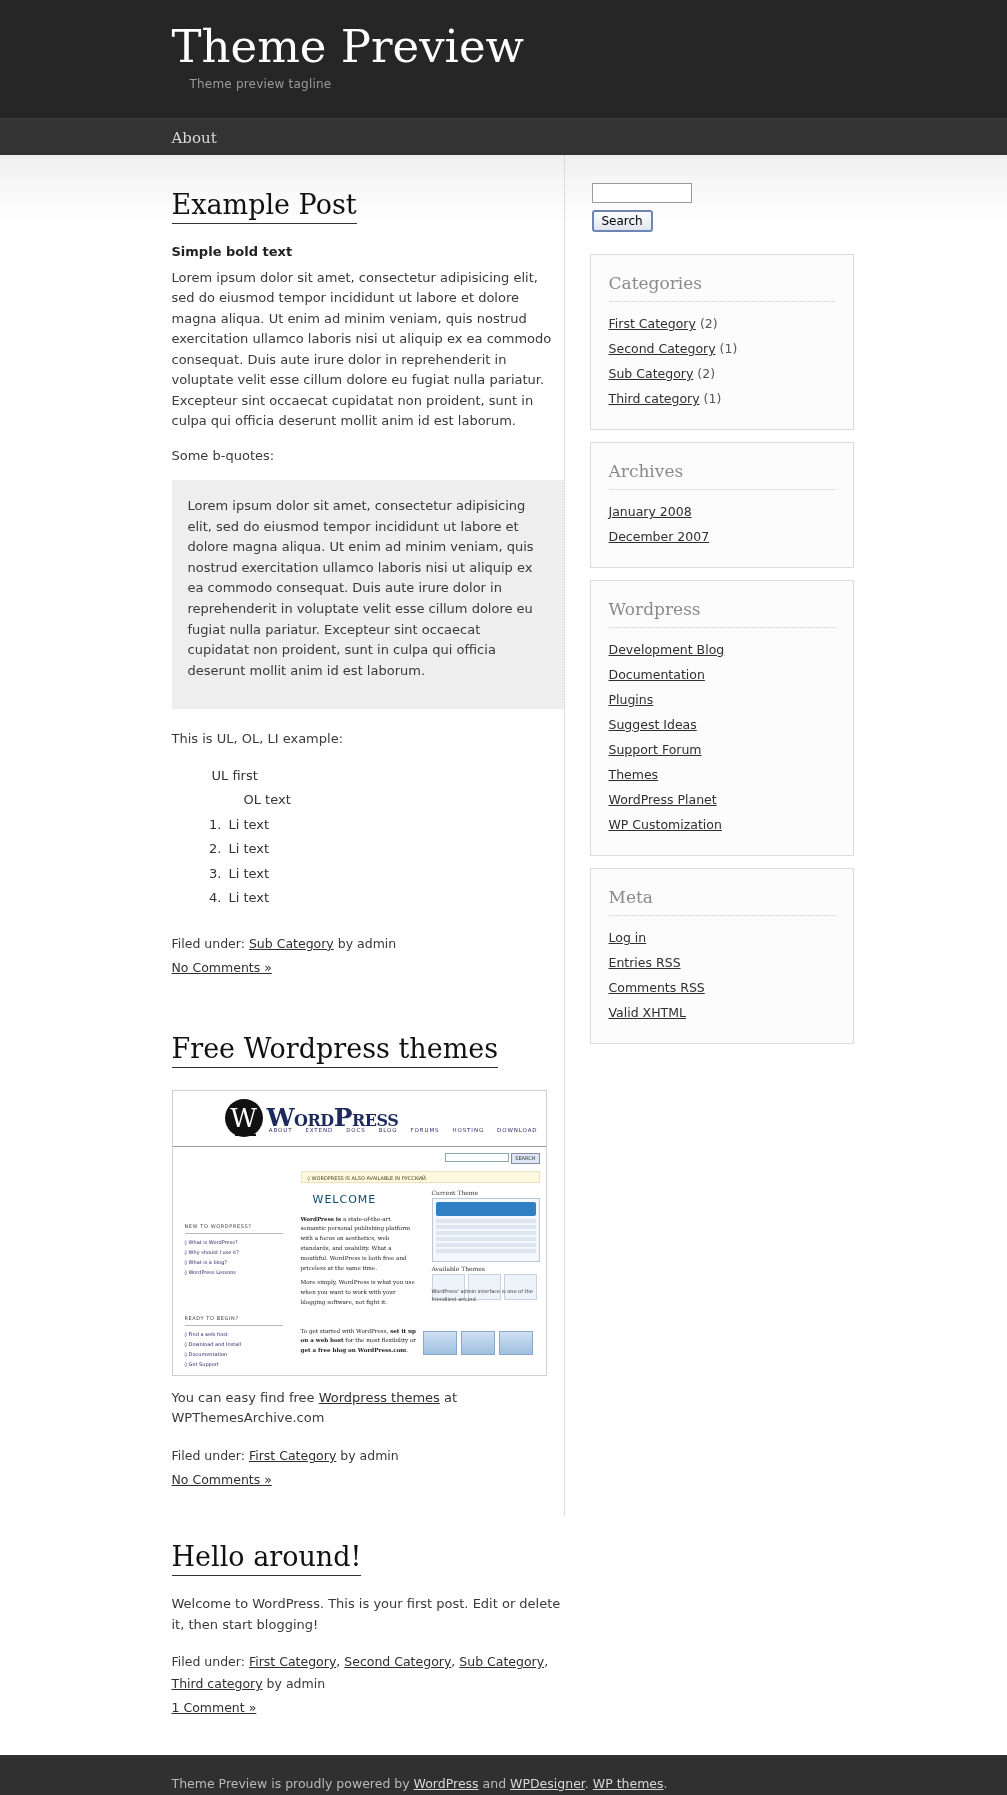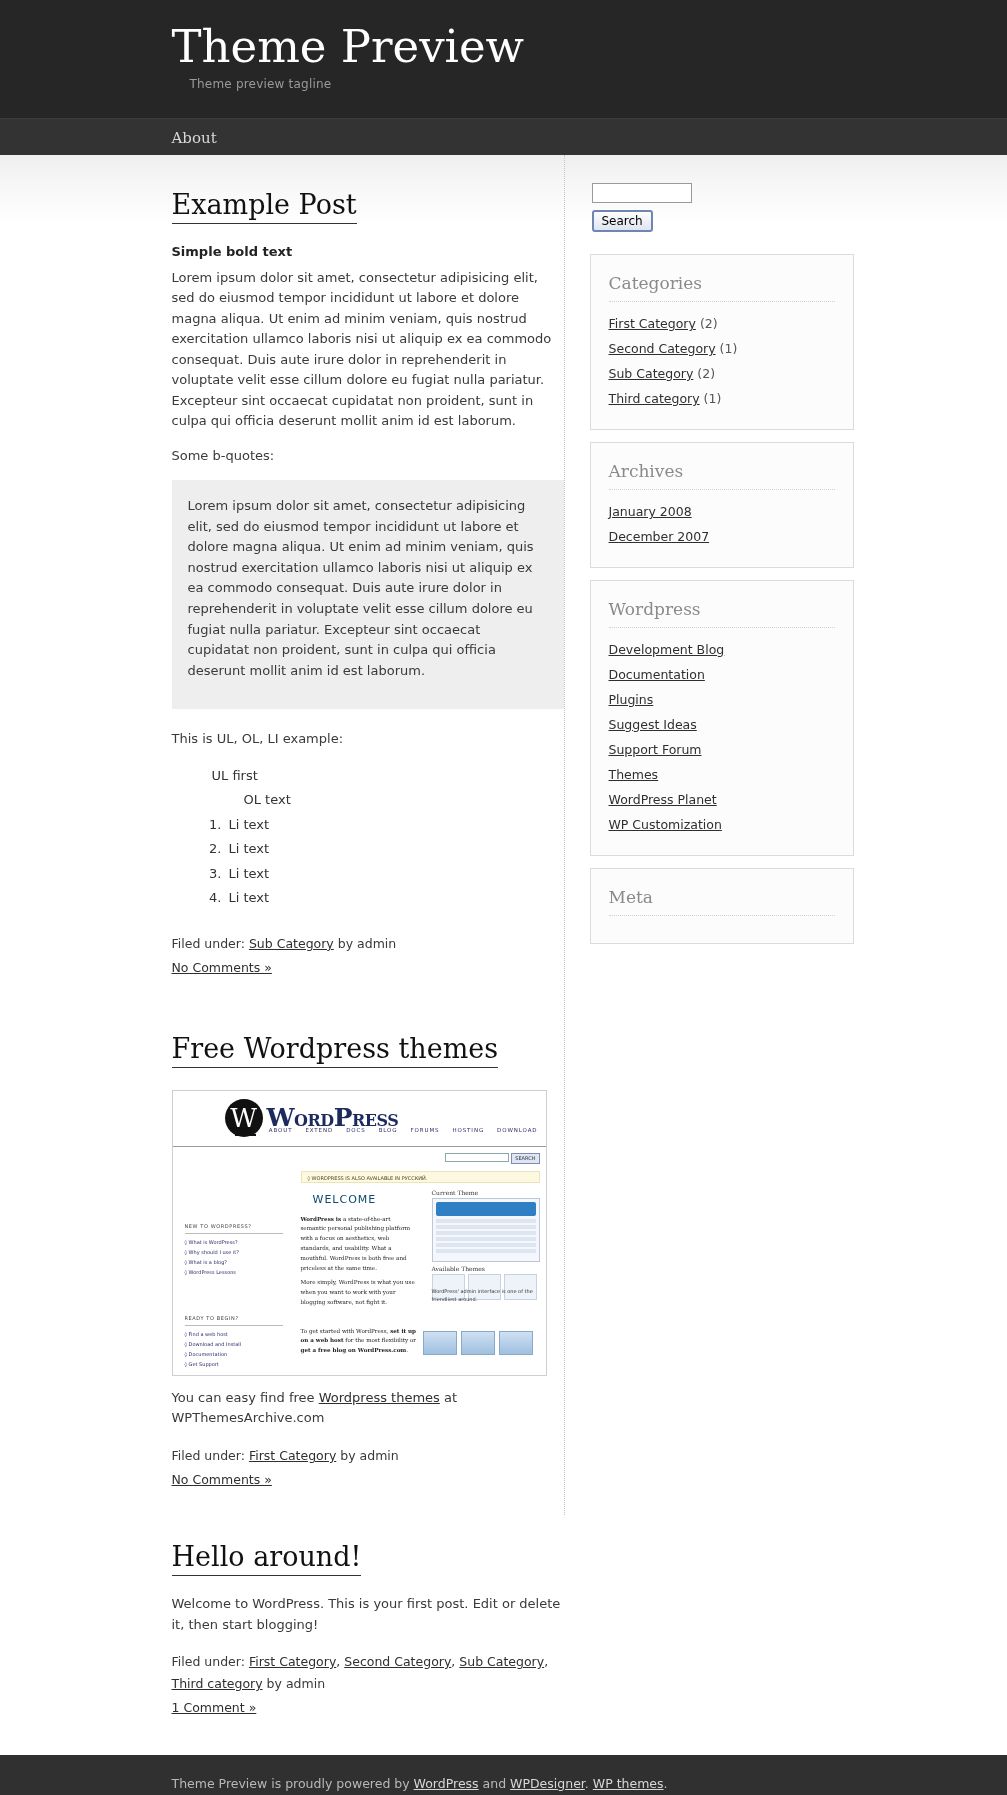--- a/index.html
+++ b/index.html
@@ -458,20 +458,26 @@
           <li><a>Suggest Ideas</a></li>
           <li><a>Support Forum</a></li>
           <li><a>Themes</a></li>
           <li><a>WordPress Planet</a></li>
           <li><a>WP Customization</a></li>
         </ul>
       </div>
 
       <div class="widget">
         <h3 class="widget-title">Meta</h3>
+        <ul>
+          <li><a>Log in</a></li>
+          <li><a>Entries RSS</a></li>
+          <li><a>Comments RSS</a></li>
+          <li><a>Valid XHTML</a></li>
+        </ul>
       </div>
 
     </div>
   </div>
 </div>
 
 <div class="site-footer">
   <div class="footer-inner"><span>Theme Preview is proudly powered by </span><a>WordPress</a><span> and </span><a>WPDesigner</a><span>. </span><a>WP themes</a><span>.</span></div>
 </div>
 

